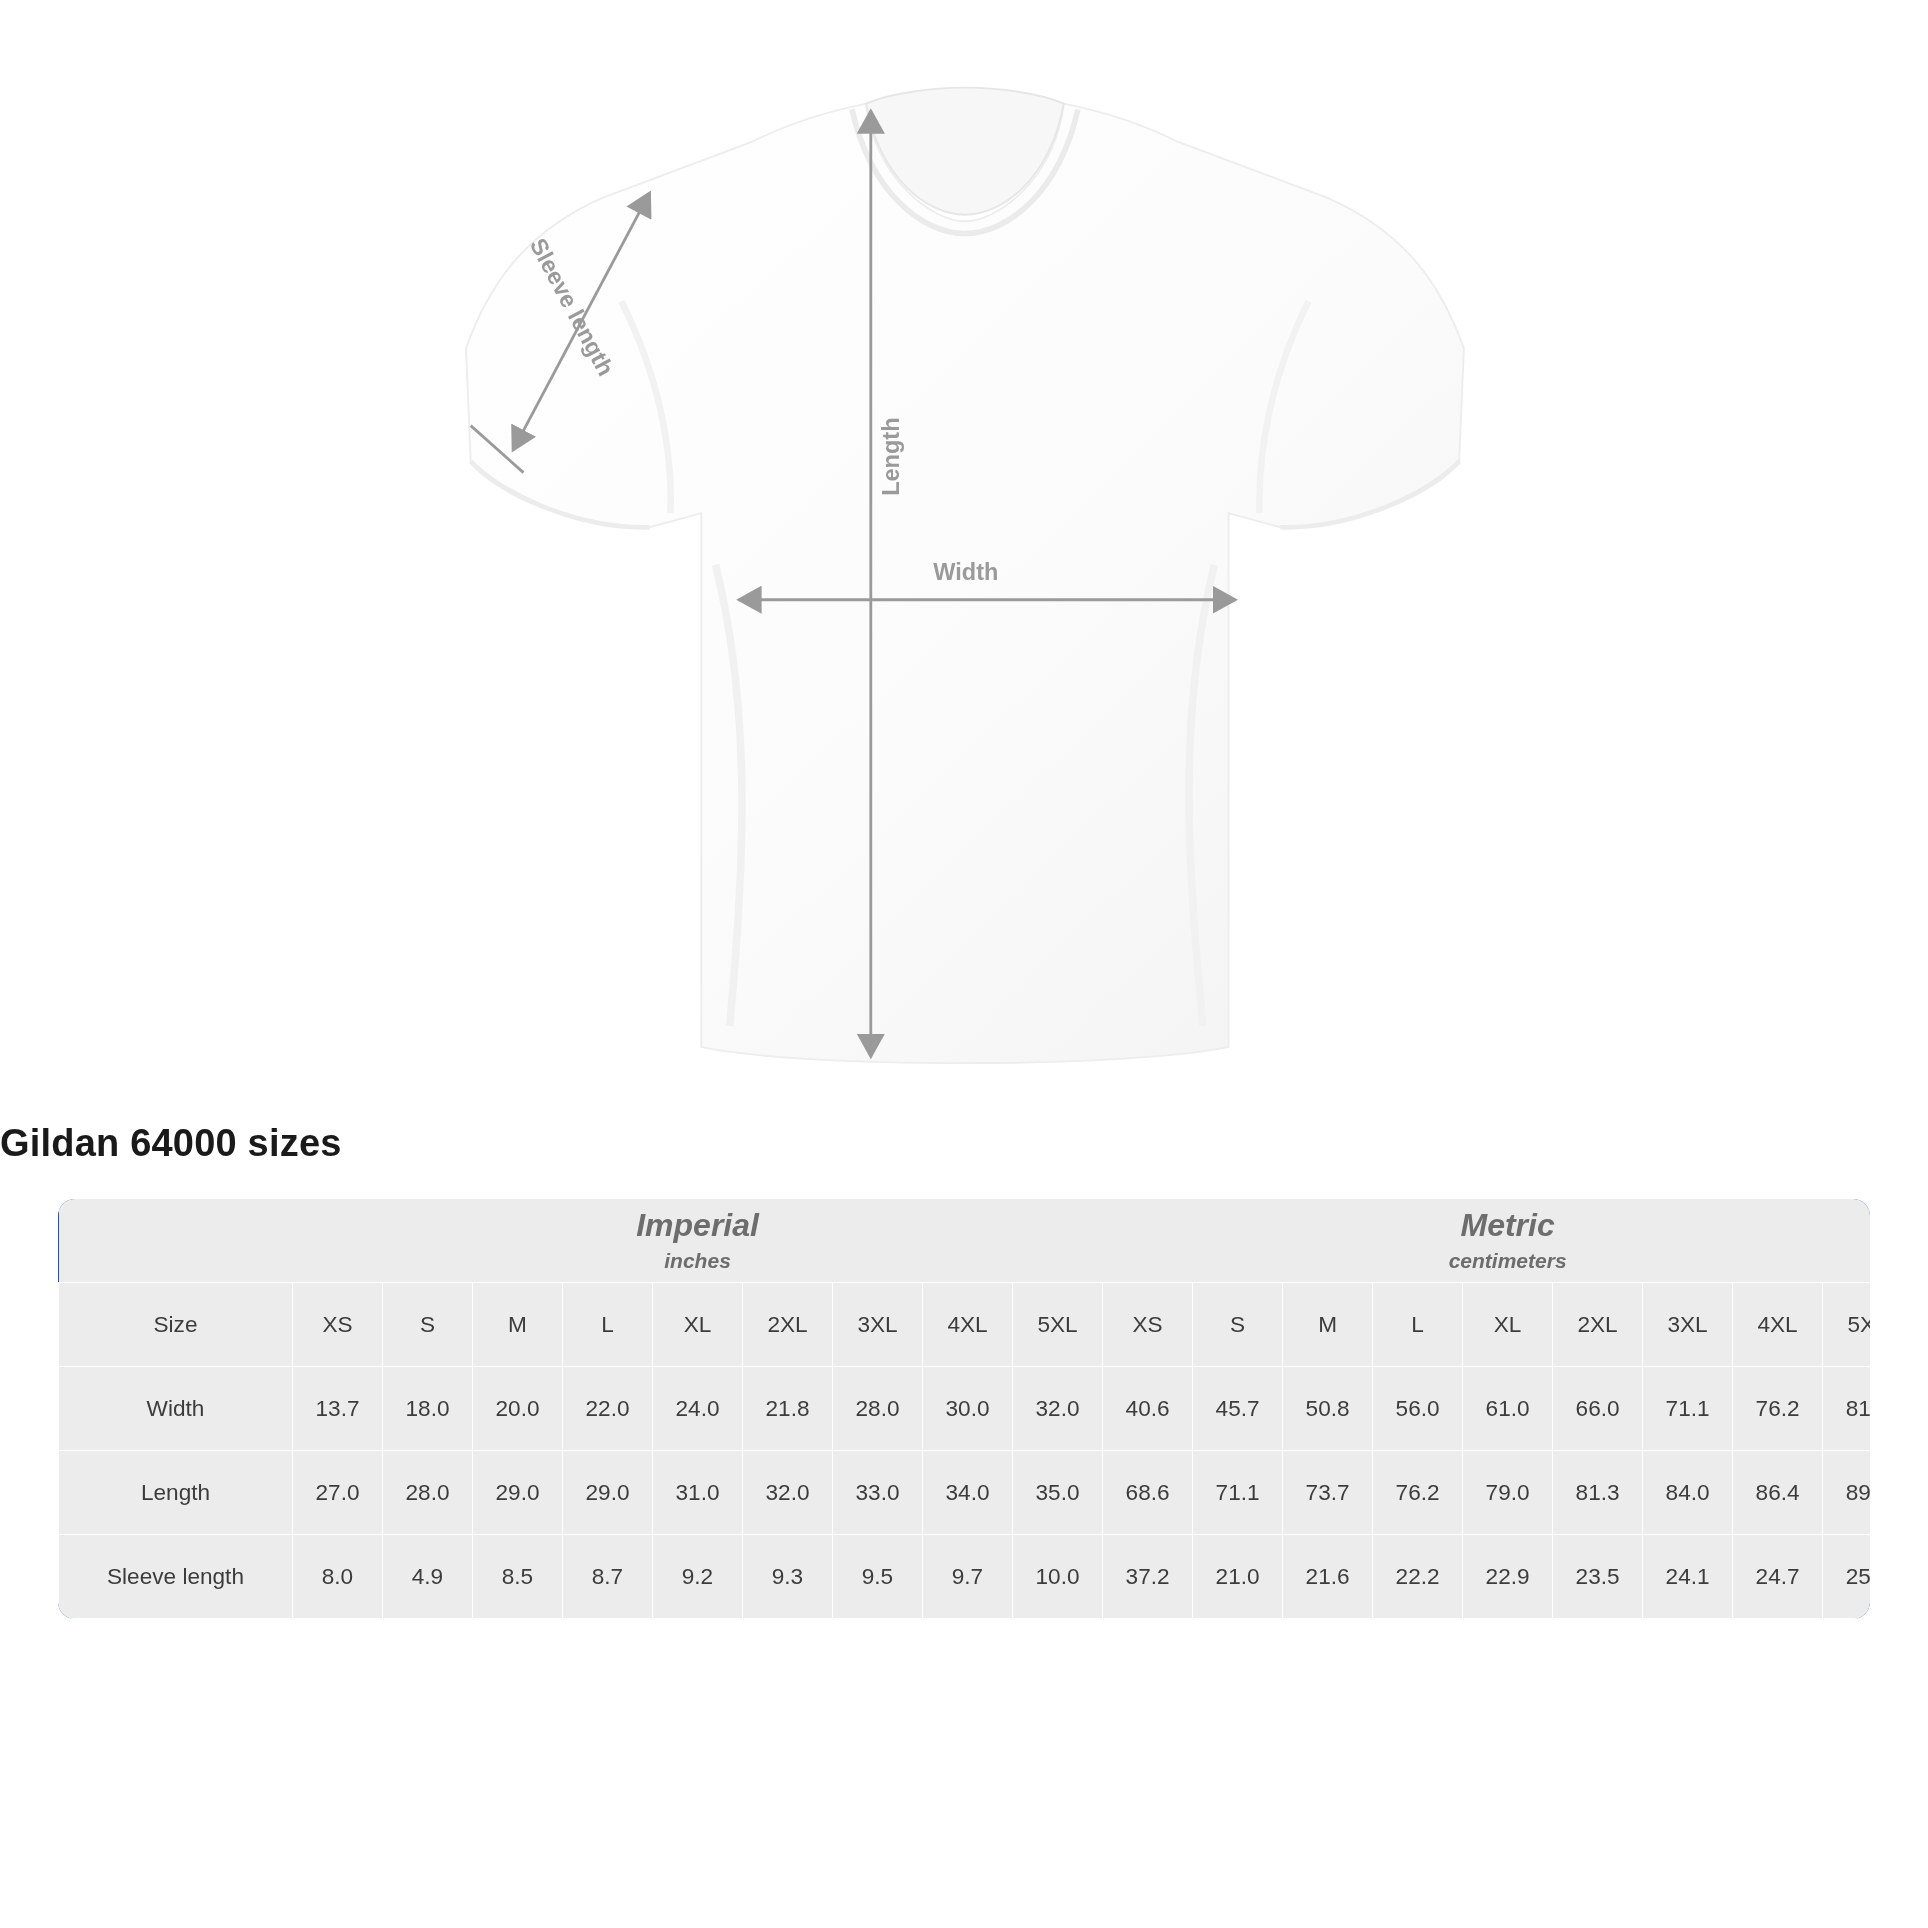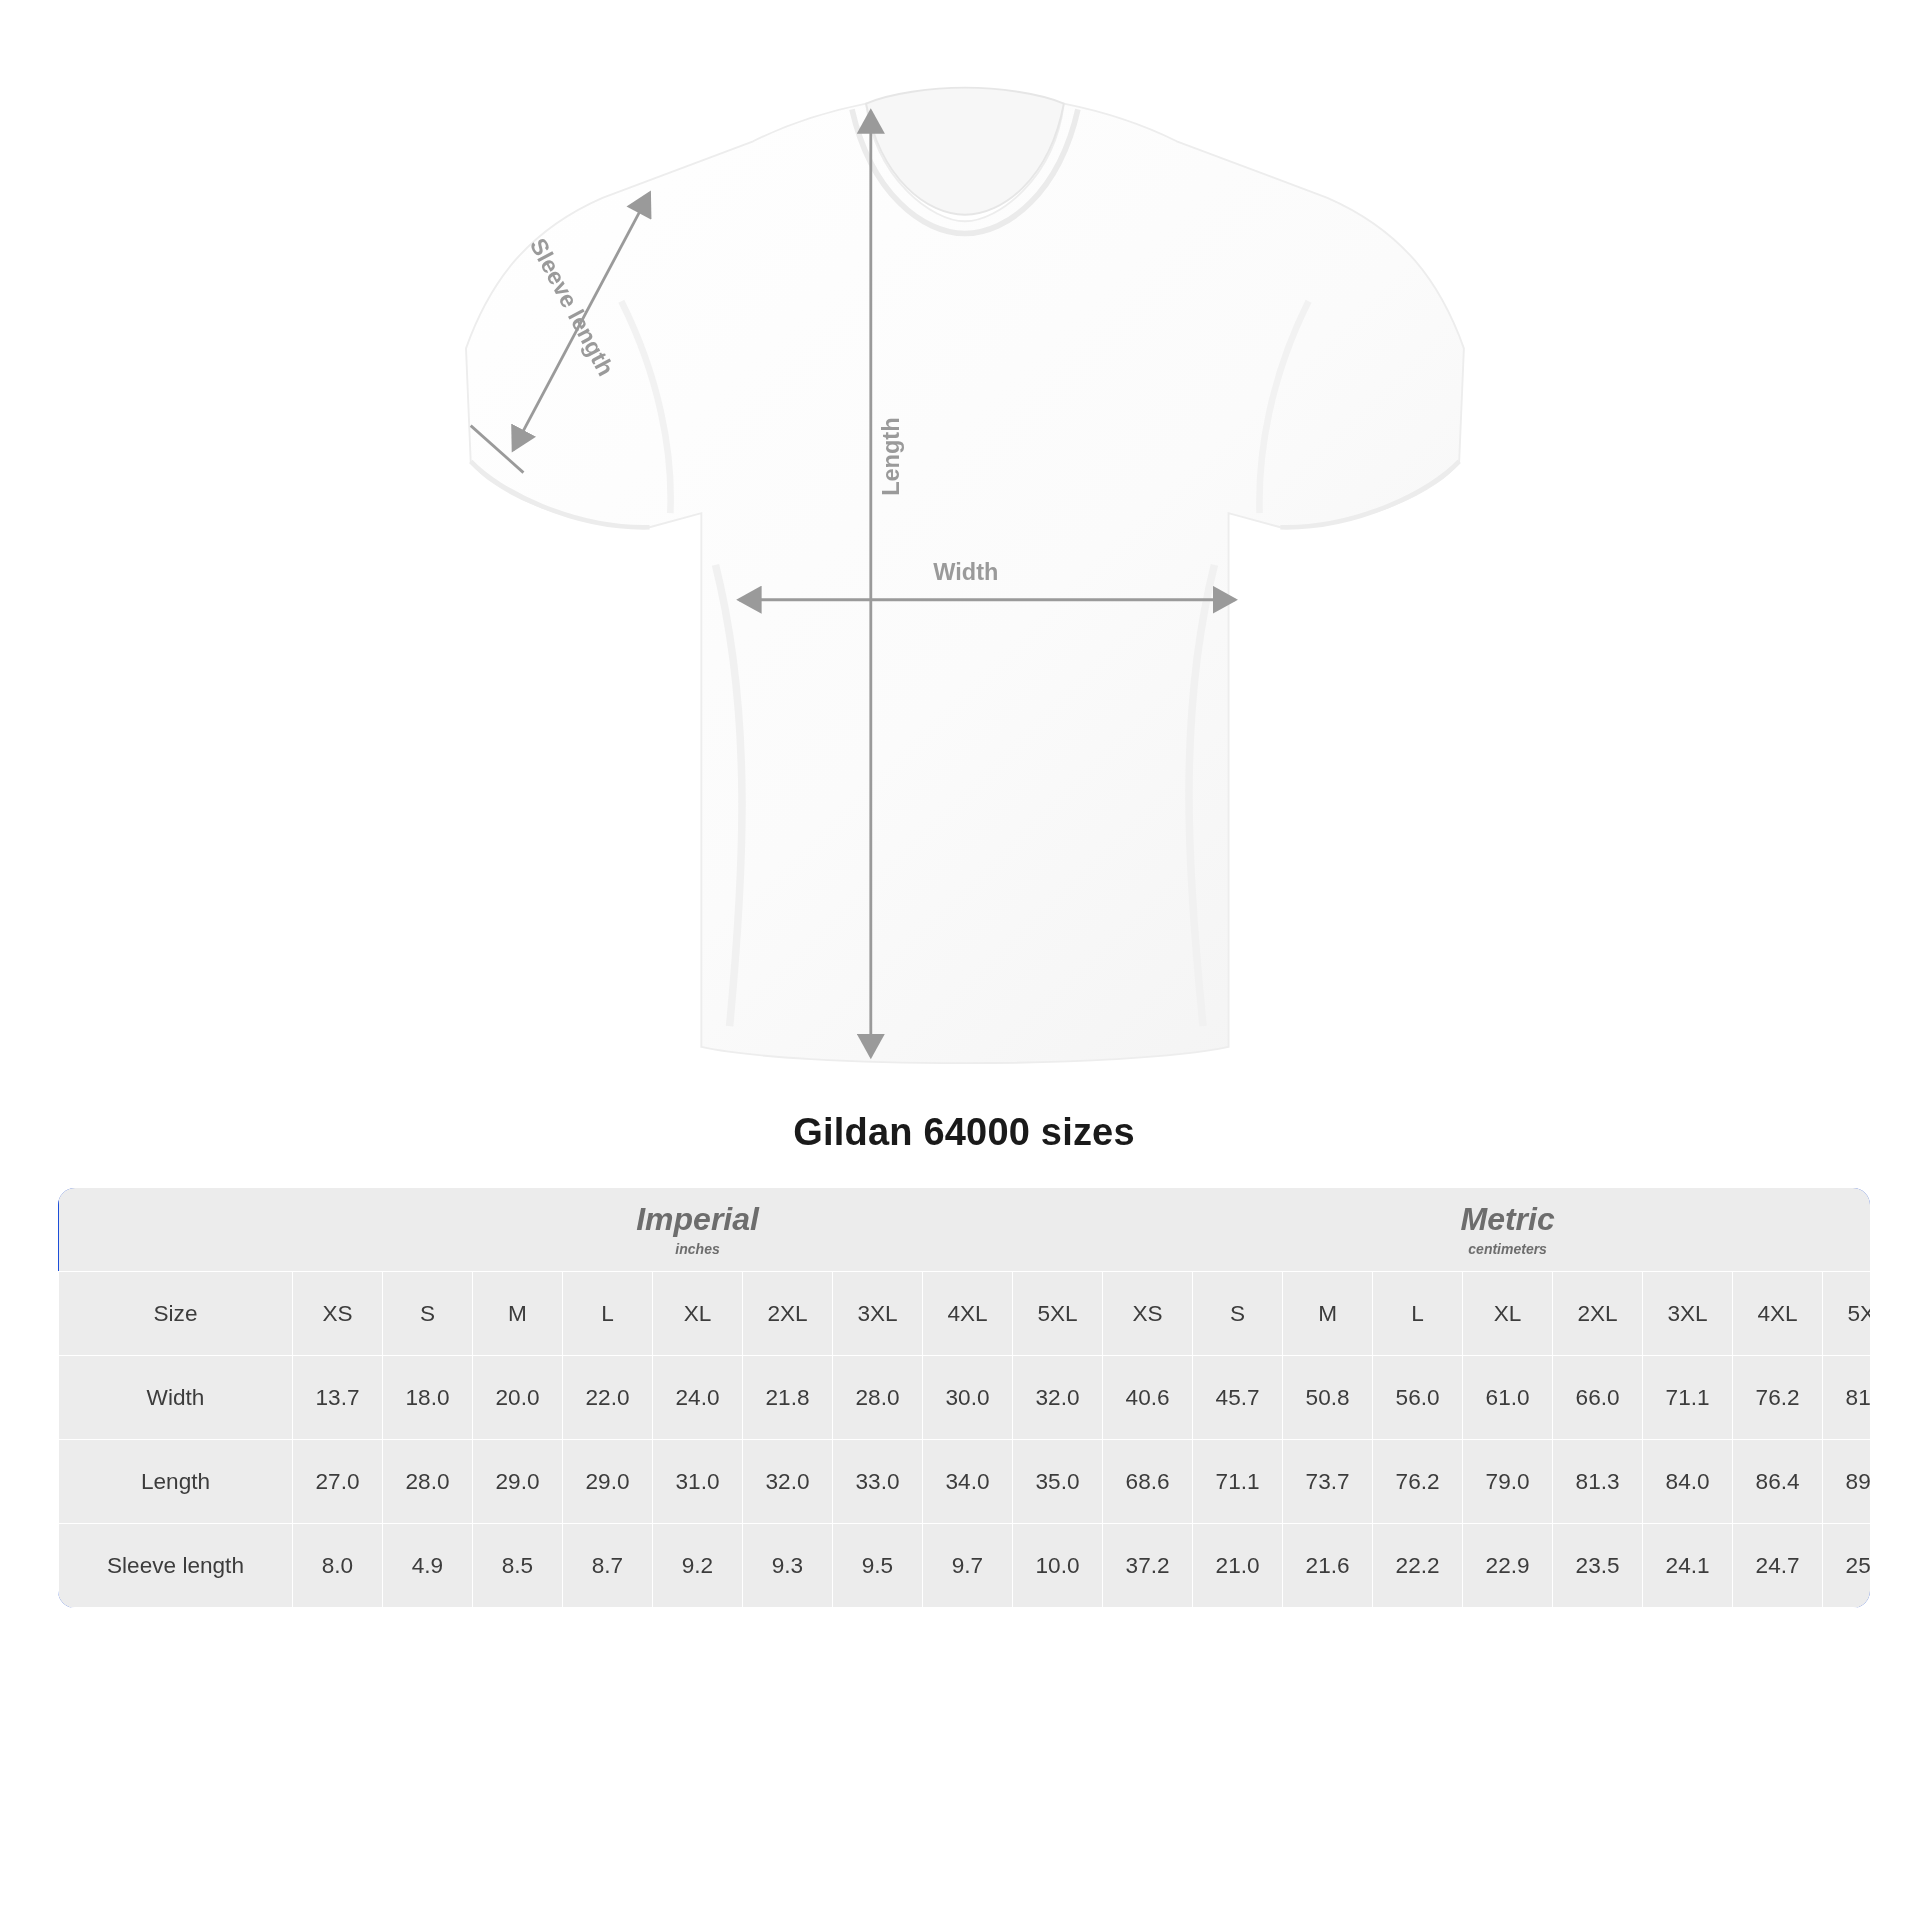--- a/index.html
+++ b/index.html
@@ -28,22 +28,21 @@
     height: 1111px;
   }
   .illustration svg {
     position: absolute;
     left: 0;
     top: 0;
   }
 
   
   .title-block {
-    text-align: center;
-    margin-top: 0;
+    margin-top: 11px;
   }
   .chart-title {
     font-size: 38px;
     font-weight: bold;
     color: #1a1a1a;
     letter-spacing: 0.2px;
   }
   .chart-note {
     font-size: 20px;
     font-style: italic;
@@ -80,21 +79,21 @@
     background: #ececec !important;
   }
   .unit-system {
     font-size: 32px;
     font-style: italic;
     font-weight: bold;
     color: #6d6d6d;
     line-height: 1.25;
   }
   .unit-sub {
-    font-size: 14px;
+    font-size: 21px;
     font-style: italic;
     color: #6d6d6d;
     line-height: 1.5;
   }
   .corner-cell {
     border: none !important;
     background: #ececec !important;
   }
   .rowlabel {
     font-weight: normal;

